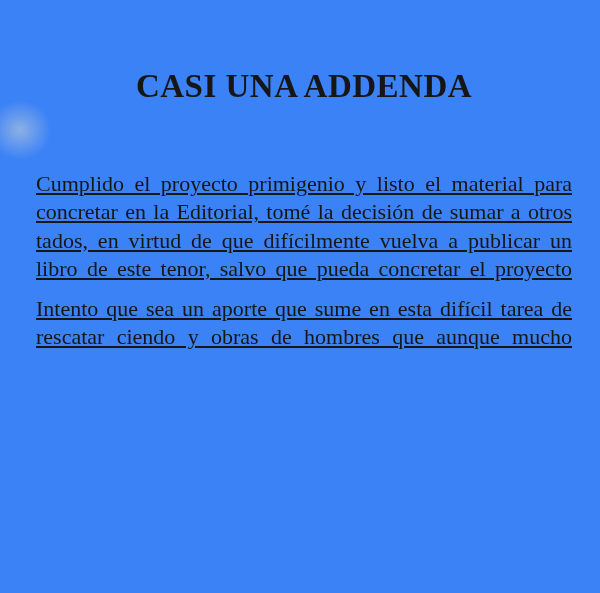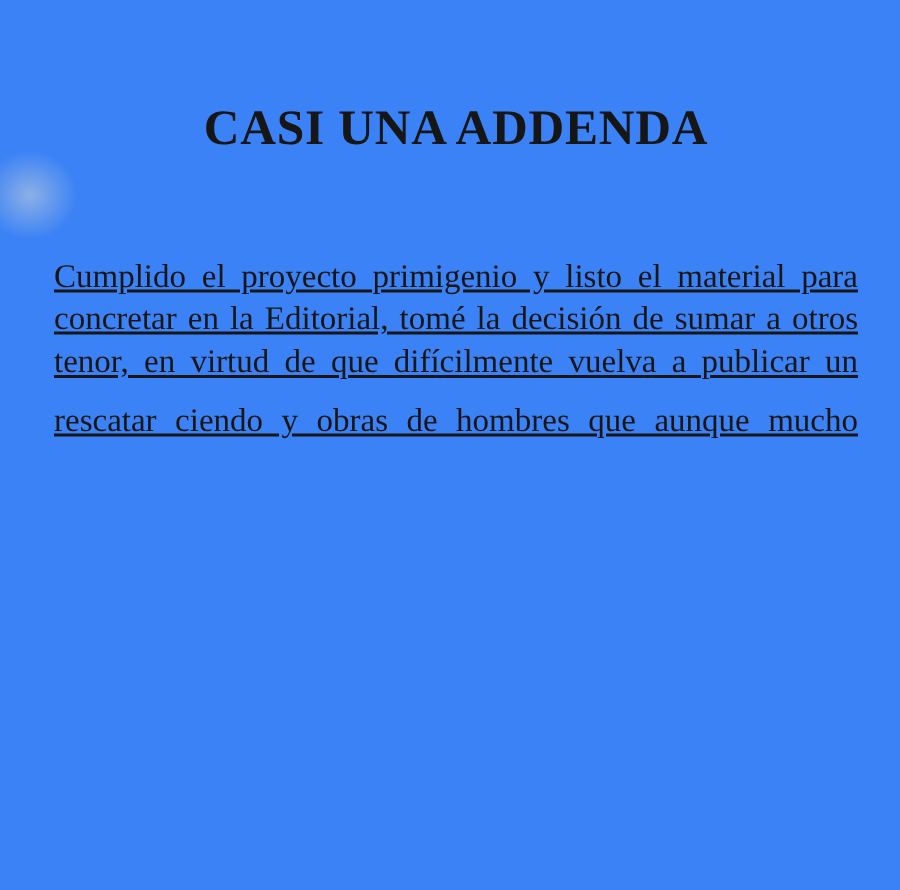--- a/index.html
+++ b/index.html
@@ -65,22 +65,24 @@
 
 <div class="page">
   <div class="scan-smudge"></div>
   <div class="content">
 
     <h1 class="title">CASI UNA ADDENDA</h1>
 
     <div class="paragraph first">
       <div class="line">Cumplido el proyecto primigenio y listo el material para</div>
       <div class="line">concretar en la Editorial, tomé la decisión de sumar a otros</div>
-      <div class="line">tenor, en virtud de que difícilmente vuelva a publicar un</div>
+      <div class="line">tados, en virtud de que difícilmente vuelva a publicar un</div>
+      <div class="line">libro de este tenor, salvo que pueda concretar el proyecto</div>
     </div>
 
 
     <div class="paragraph">
+      <div class="line">Intento que sea un aporte que sume en esta difícil tarea de</div>
       <div class="line">rescatar ciendo y obras de hombres que aunque mucho</div>
     </div>
 
   </div>
 </div>
 
 </body></html>

